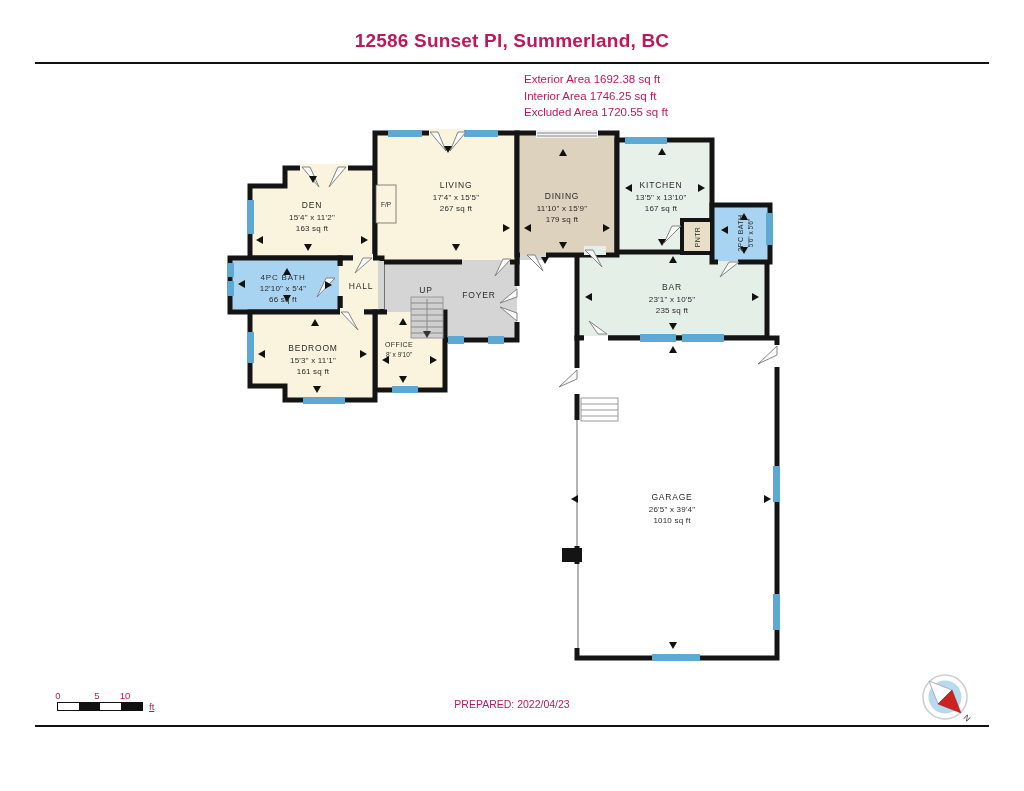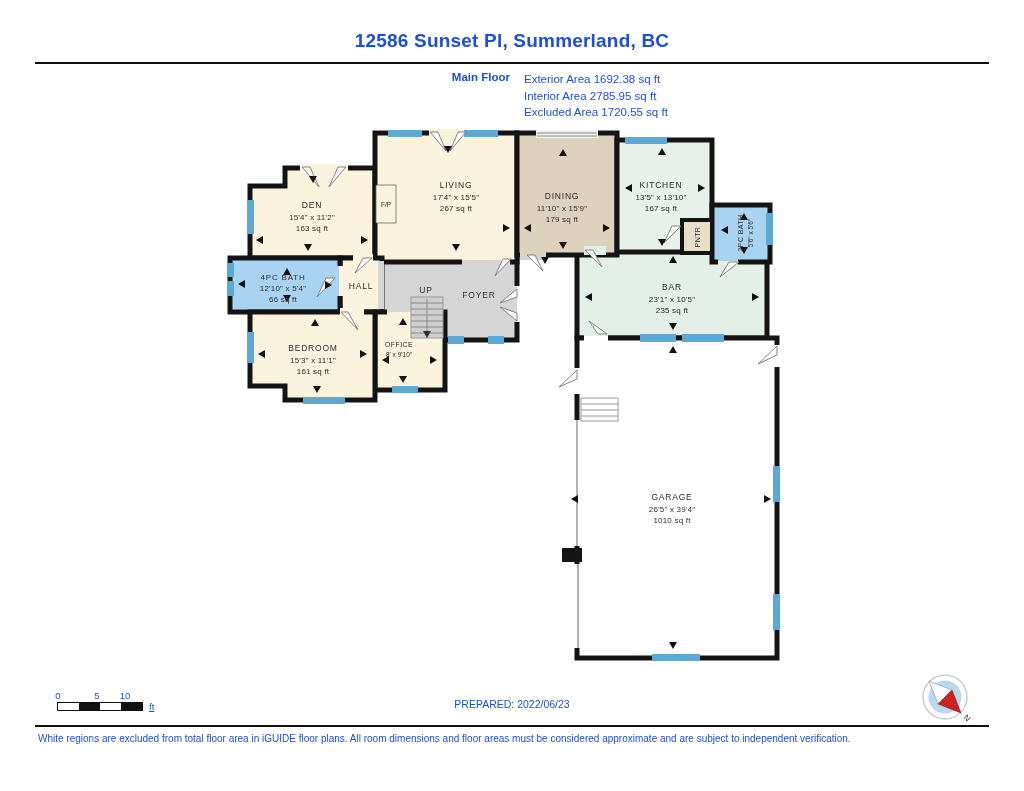--- a/index.html
+++ b/index.html
@@ -1,17 +1,17 @@
 <!DOCTYPE html>
 <html><head>
 <meta charset="utf-8">
 <style>
   html,body{margin:0;padding:0;background:#fff;}
   .page{position:relative;width:1024px;height:791px;background:#fff;
-        font-family:"Liberation Sans","DejaVu Sans",sans-serif;color:#1d4ed8;overflow:hidden;}
+        font-family:"Liberation Sans","DejaVu Sans",sans-serif;color:#be185d;overflow:hidden;}
   .abs{position:absolute;}
   .title{top:30px;left:0;width:100%;text-align:center;font-size:19px;font-weight:bold;letter-spacing:.2px;}
   .rule{left:35px;width:954px;height:2px;background:#111;}
   .rule.top{top:62px;}
   .rule.bottom{top:725px;height:1.5px;}
   .floorlabel{top:71px;left:0;width:510px;text-align:right;font-size:11.5px;font-weight:bold;}
   .areas{top:71px;left:524px;font-size:11.5px;line-height:16.5px;}
   .prepared{top:698px;left:0;width:100%;text-align:center;font-size:10.5px;}
   .disclaimer{top:733px;left:38px;font-size:10px;}
   .plan{top:0;left:0;}
@@ -29,24 +29,23 @@
   .rsm2{font-size:6.5px;}
   .tiny{font-size:6.5px;}
 </style>
 </head>
 <body>
 
 <div class="page">
 
   <div class="abs title">12586 Sunset Pl, Summerland, BC</div>
   <div class="abs rule top"></div>
-  <div class="abs floorlabel">Main Floor</div>
   <div class="abs areas">
     <div>Exterior Area 1692.38 sq ft</div>
-    <div>Interior Area 2785.95 sq ft</div>
+    <div>Interior Area 1746.25 sq ft</div>
     <div>Excluded Area 1720.55 sq ft</div>
   </div>
 
   <svg class="abs plan" width="1024" height="791" viewBox="0 0 1024 791">
 
     <g stroke="#141414" stroke-width="5">
       <rect x="378" y="255" width="139" height="85" fill="#d5d5d5"></rect>
       <rect x="577" y="250" width="190" height="88" fill="#e4efe7"></rect>
       <rect x="577" y="338" width="200" height="320" fill="#ffffff"></rect>
       <path d="M285,168 L375,168 L375,258 L250,258 L250,186 L285,186 Z" fill="#faf3dd"></path>
@@ -268,17 +267,16 @@
     <span class="num" style="left:68px">10</span>
     <div class="bar">
       <div class="seg" style="background:#fff"></div>
         <div class="seg" style="background:#111"></div>
       <div class="seg" style="background:#fff"></div>
         <div class="seg" style="background:#111"></div>
     </div>
     <span class="ft">ft</span>
   </div>
 
-  <div class="abs prepared">PREPARED: 2022/06/23</div>
+  <div class="abs prepared">PREPARED: 2022/04/23</div>
   <div class="abs rule bottom"></div>
-  <div class="abs disclaimer">White regions are excluded from total floor area in iGUIDE floor plans. All room dimensions and floor areas must be considered approximate and are subject to independent verification.</div>
 
 </div>
 
 </body></html>

